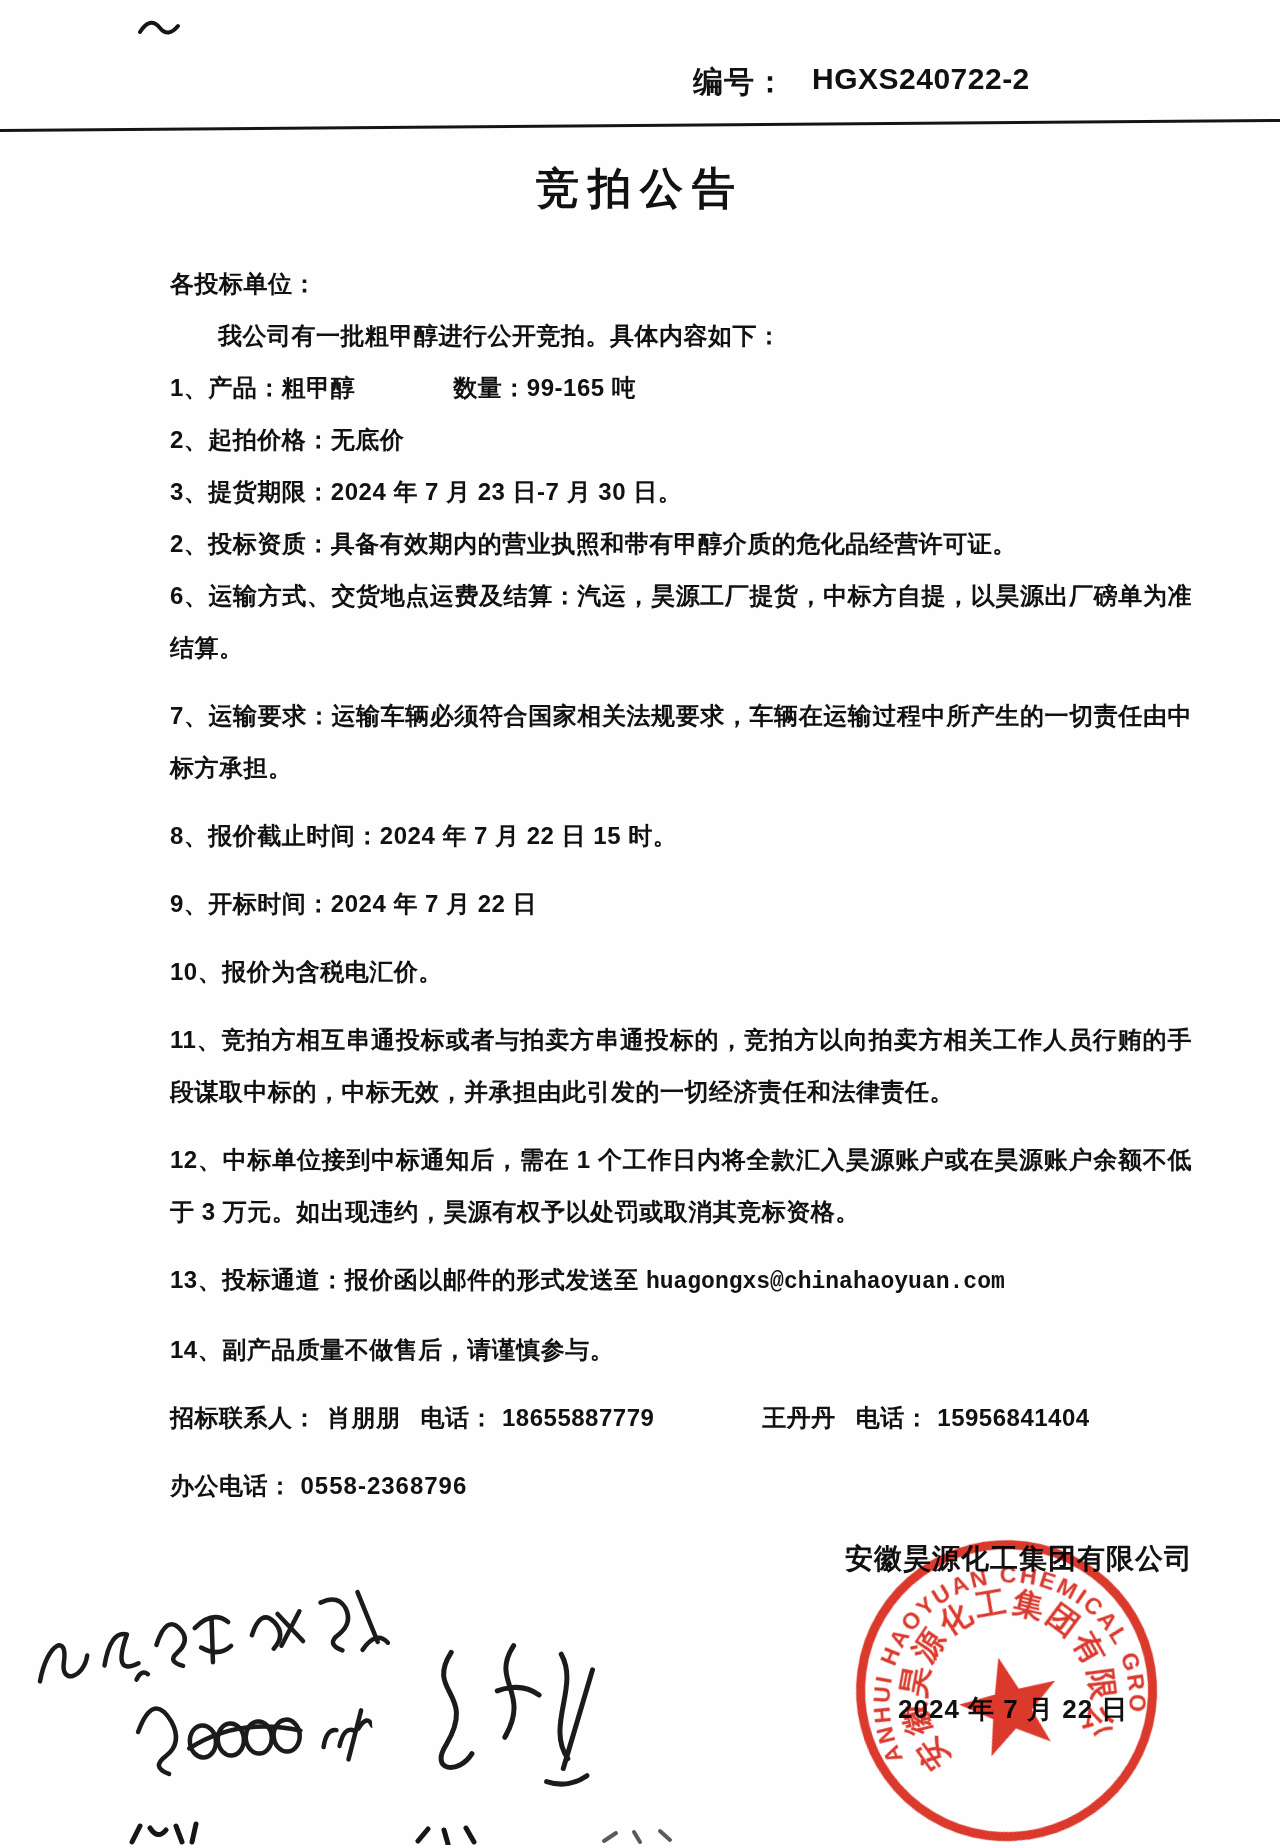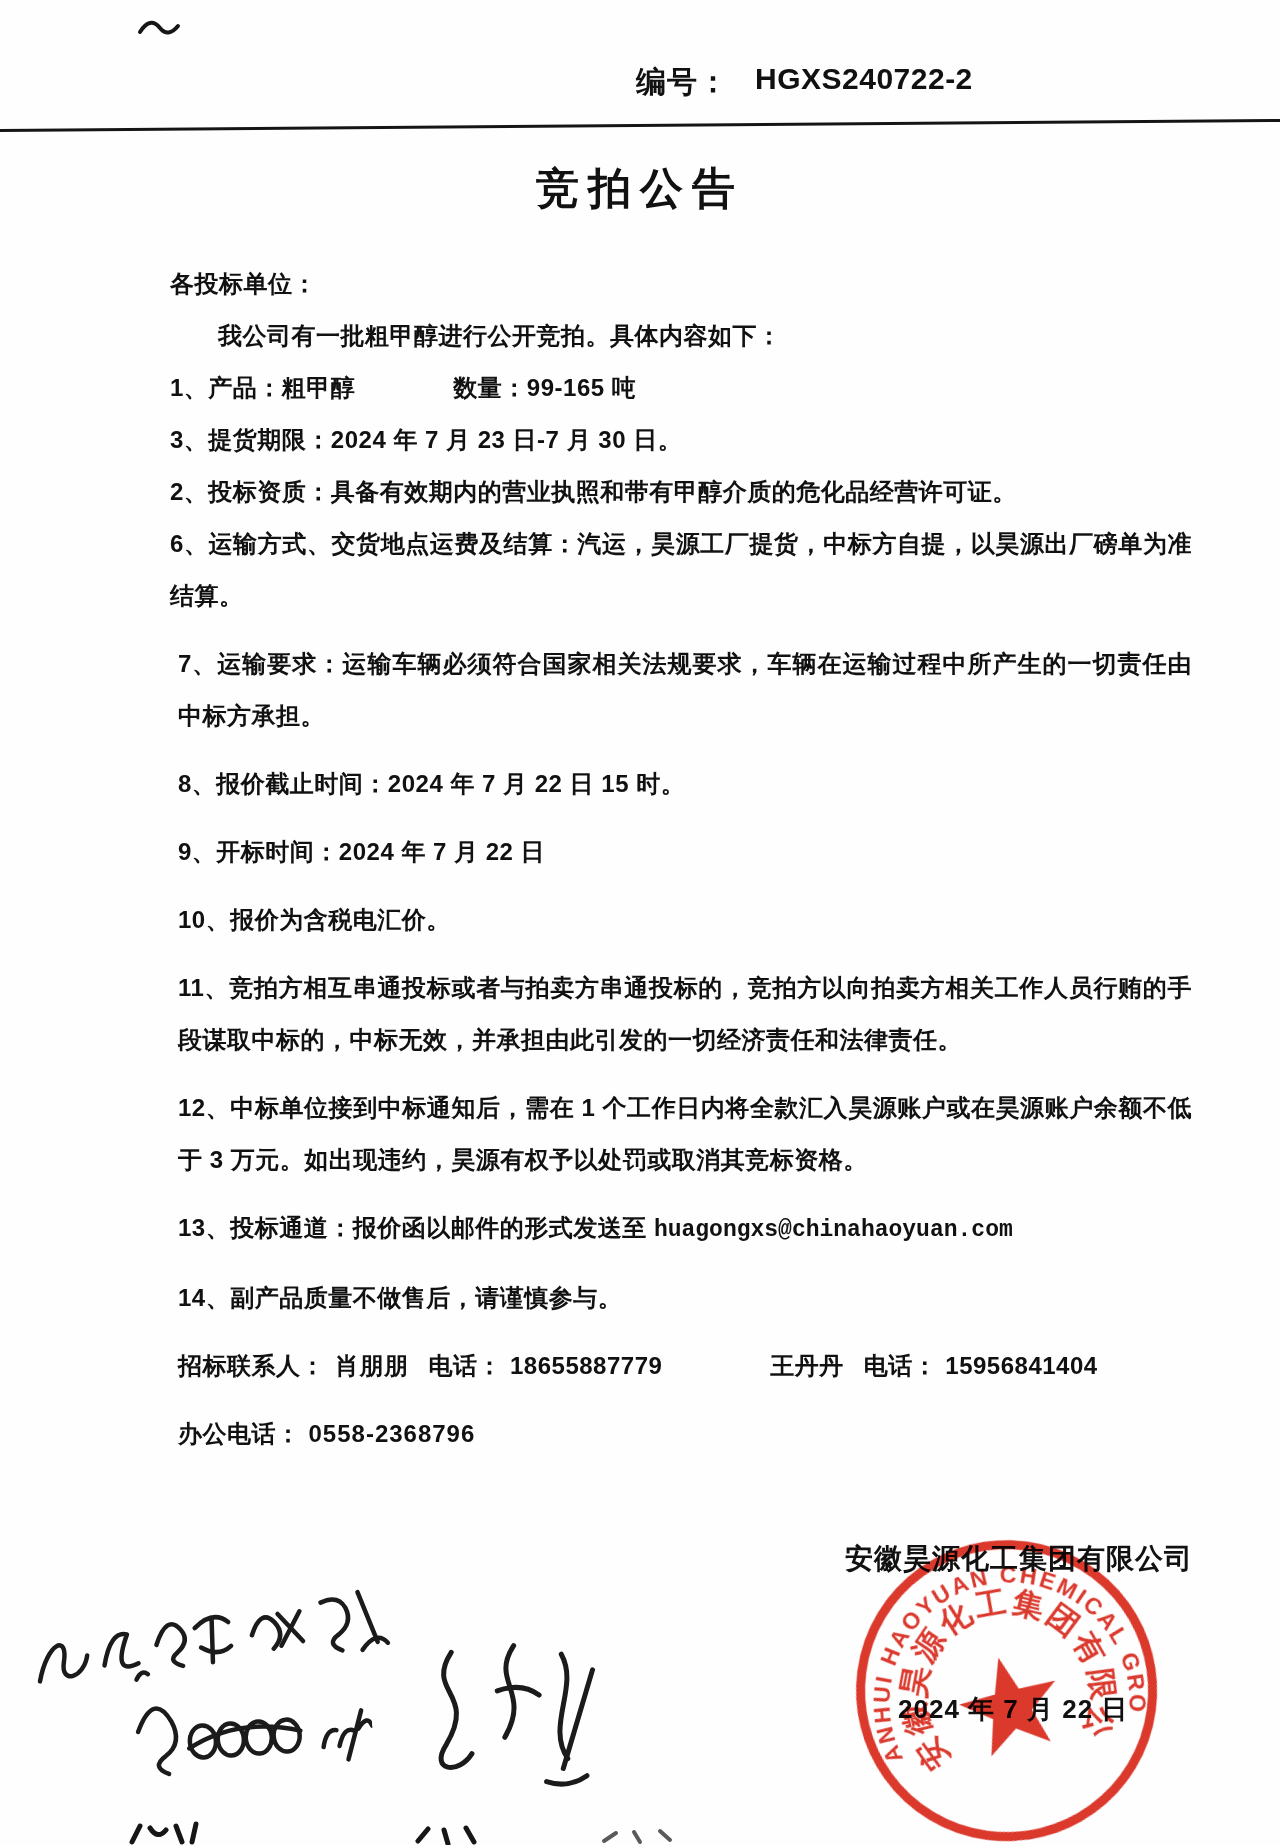--- a/index.html
+++ b/index.html
@@ -3,34 +3,34 @@
 <meta charset="utf-8">
 <style>
   html,body{margin:0;padding:0;background:#ffffff;}
   .page{
     position:relative;width:1280px;height:1845px;margin:0 auto;
     background:#fefefe;overflow:hidden;
     font-family:"Liberation Sans","DejaVu Sans",sans-serif;
     color:#111;
   }
   
-  .ref{position:absolute;top:62px;left:636px;display:flex;gap:26px;
+  .ref{position:absolute;top:62px;left:693px;display:flex;gap:26px;
        font-size:30px;font-weight:700;letter-spacing:1px;}
   .ref .ref-val{letter-spacing:0.5px;}
   .rule{position:absolute;top:124px;left:-10px;width:1300px;height:3px;
         background:#151515;transform:rotate(-0.45deg);}
   
   .title{position:absolute;top:160px;left:0;width:100%;margin:0;
          text-align:center;font-size:43px;font-weight:700;letter-spacing:9px;}
   
   .body{position:absolute;top:258px;left:170px;width:1022px;
         font-size:24px;font-weight:700;line-height:52px;letter-spacing:0.5px;
         text-align:justify;}
   .body p{margin:0;}
-  .body p.gap{margin-top:16px;margin-left:8px;}
+  .body p.gap{margin-top:16px;}
   .intro{text-indent:2em;}
   .email{font-family:"Liberation Mono","DejaVu Sans Mono",monospace;
          font-size:23px;font-weight:700;letter-spacing:0;}
   .contacts .c2{display:inline-block;margin-left:108px;}
   .contacts .ph{margin-left:20px;margin-right:8px;}
   .contacts .nm{margin-left:10px;}
   .office{margin-left:190px;}
   .office .onum{margin-left:8px;letter-spacing:1px;}
   
   .seal-company{position:absolute;top:1540px;left:845px;
@@ -65,20 +65,21 @@
     <span class="ref-val">HGXS240722-2</span>
   </div>
   <div class="rule"></div>
 
   <h1 class="title">竞拍公告</h1>
 
   <div class="body">
     <p>各投标单位：</p>
     <p class="intro">我公司有一批粗甲醇进行公开竞拍。具体内容如下：</p>
     <p>1、产品：粗甲醇　　　　数量：99-165 吨</p>
+    <p>2、起拍价格：无底价</p>
     <p>3、提货期限：2024 年 7 月 23 日-7 月 30 日。</p>
     <p>2、投标资质：具备有效期内的营业执照和带有甲醇介质的危化品经营许可证。</p>
     <p>6、运输方式、交货地点运费及结算：汽运，昊源工厂提货，中标方自提，以昊源出厂磅单为准结算。</p>
     <p class="gap">7、运输要求：运输车辆必须符合国家相关法规要求，车辆在运输过程中所产生的一切责任由中标方承担。</p>
     <p class="gap">8、报价截止时间：2024 年 7 月 22 日 15 时。</p>
     <p class="gap">9、开标时间：2024 年 7 月 22 日</p>
     <p class="gap">10、报价为含税电汇价。</p>
     <p class="gap">11、竞拍方相互串通投标或者与拍卖方串通投标的，竞拍方以向拍卖方相关工作人员行贿的手段谋取中标的，中标无效，并承担由此引发的一切经济责任和法律责任。</p>
     <p class="gap">12、中标单位接到中标通知后，需在 1 个工作日内将全款汇入昊源账户或在昊源账户余额不低于 3 万元。如出现违约，昊源有权予以处罚或取消其竞标资格。</p>
     <p class="gap">

